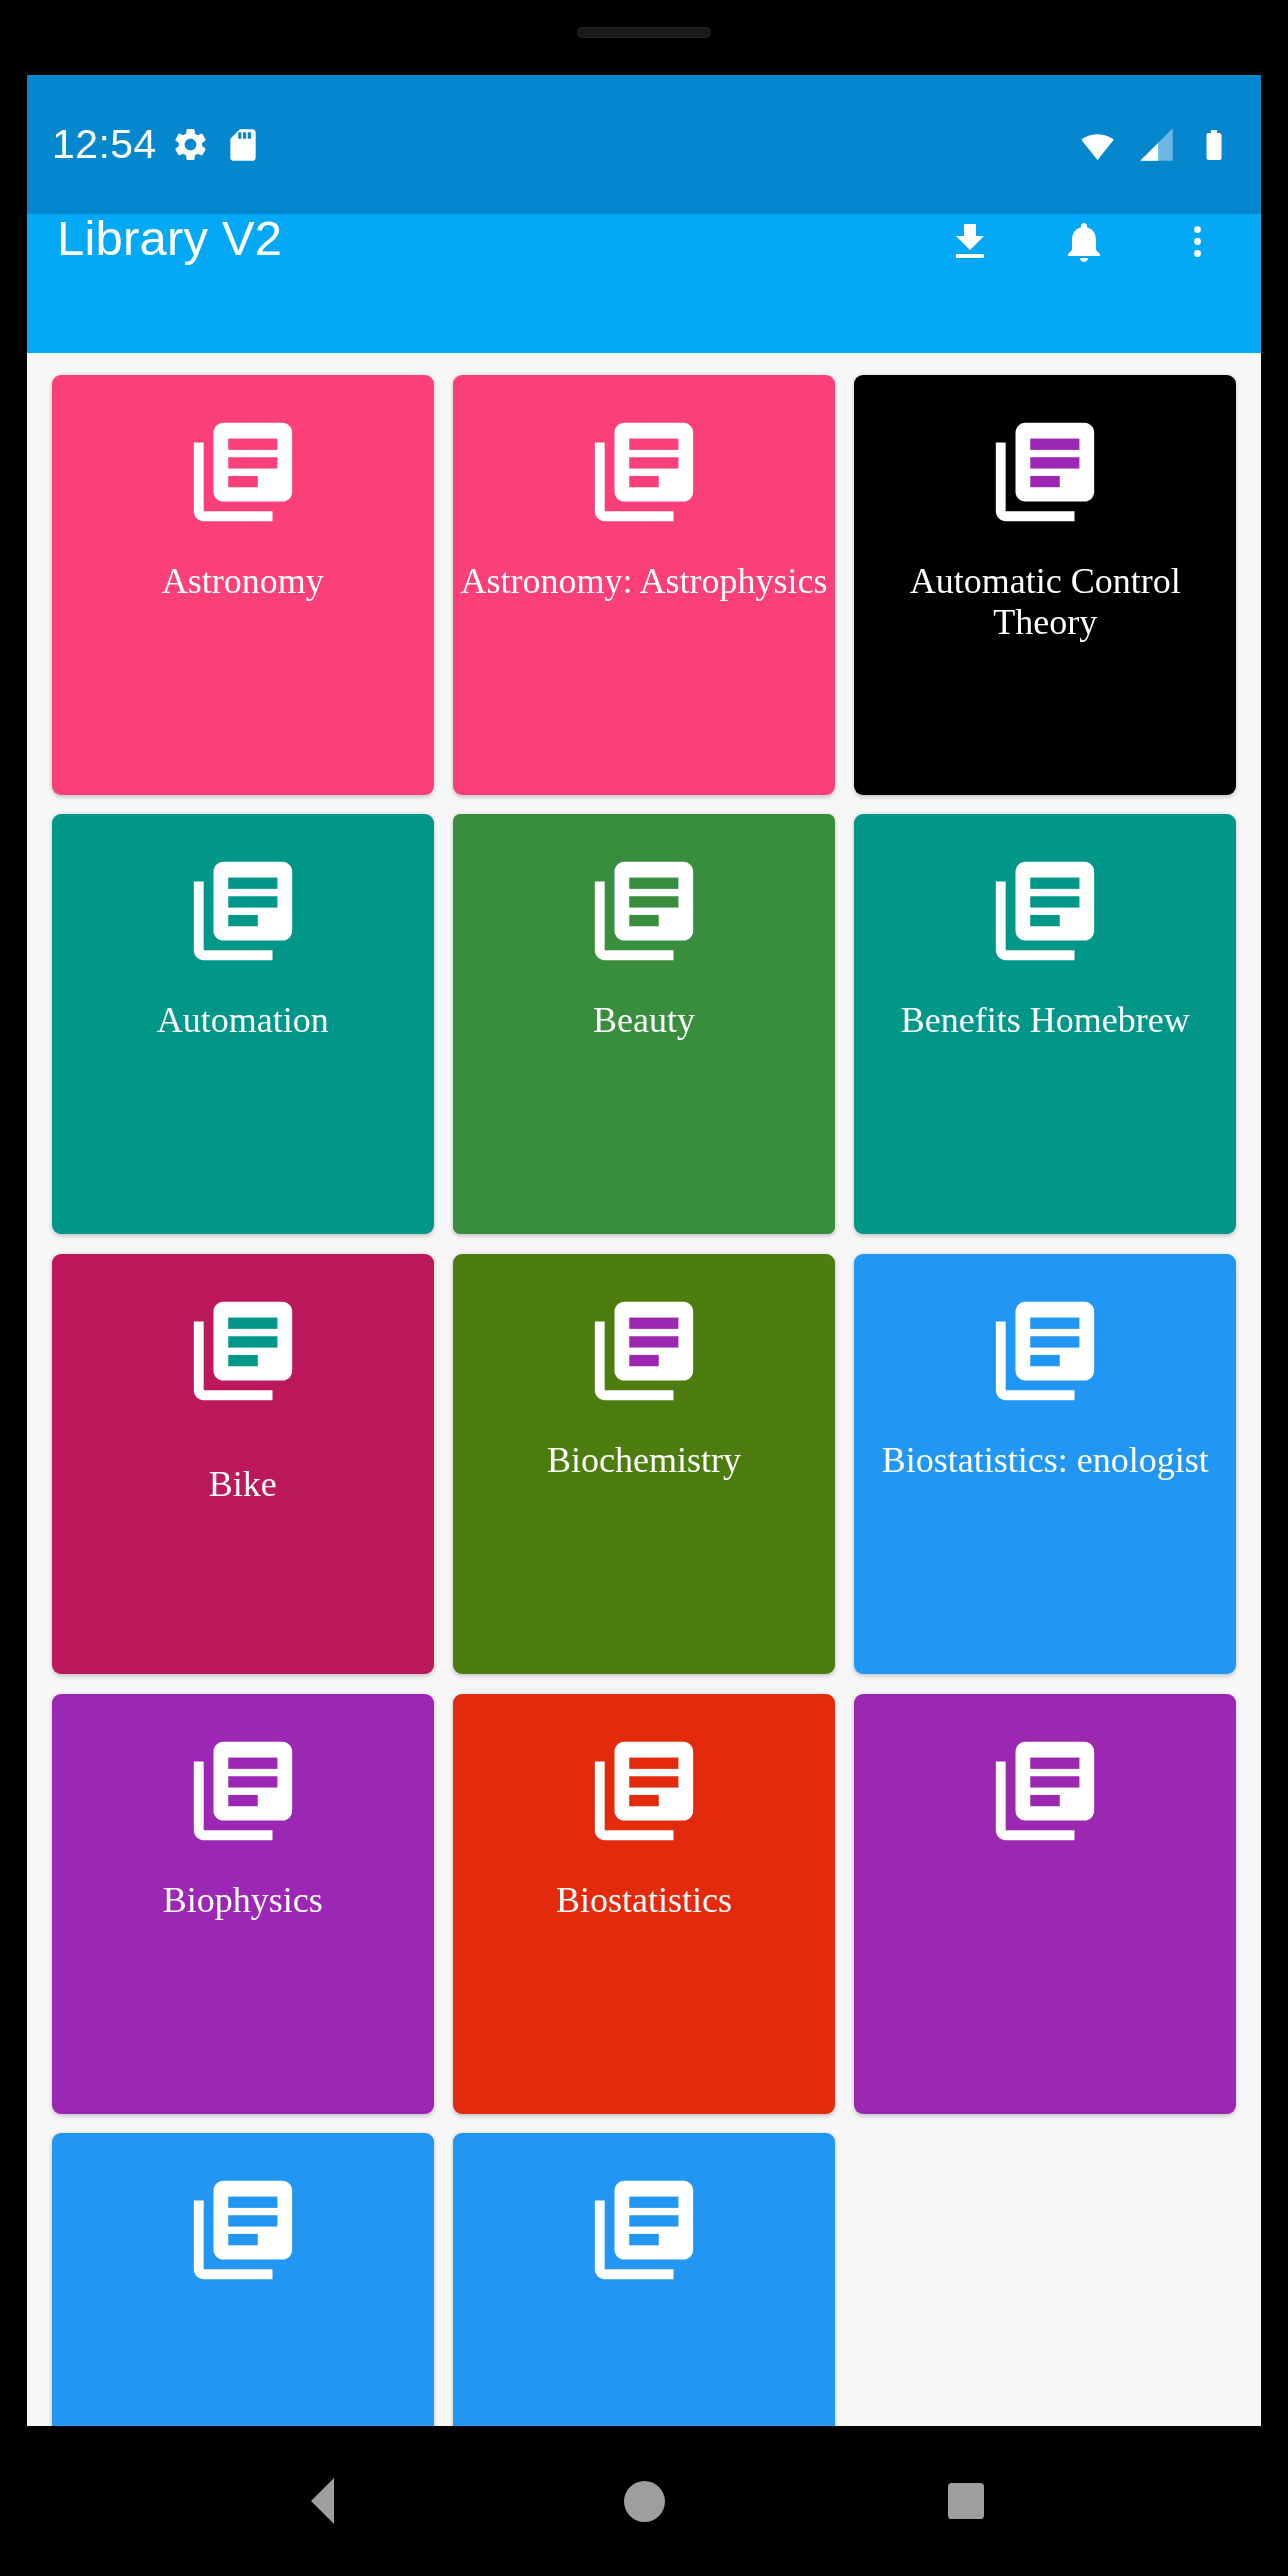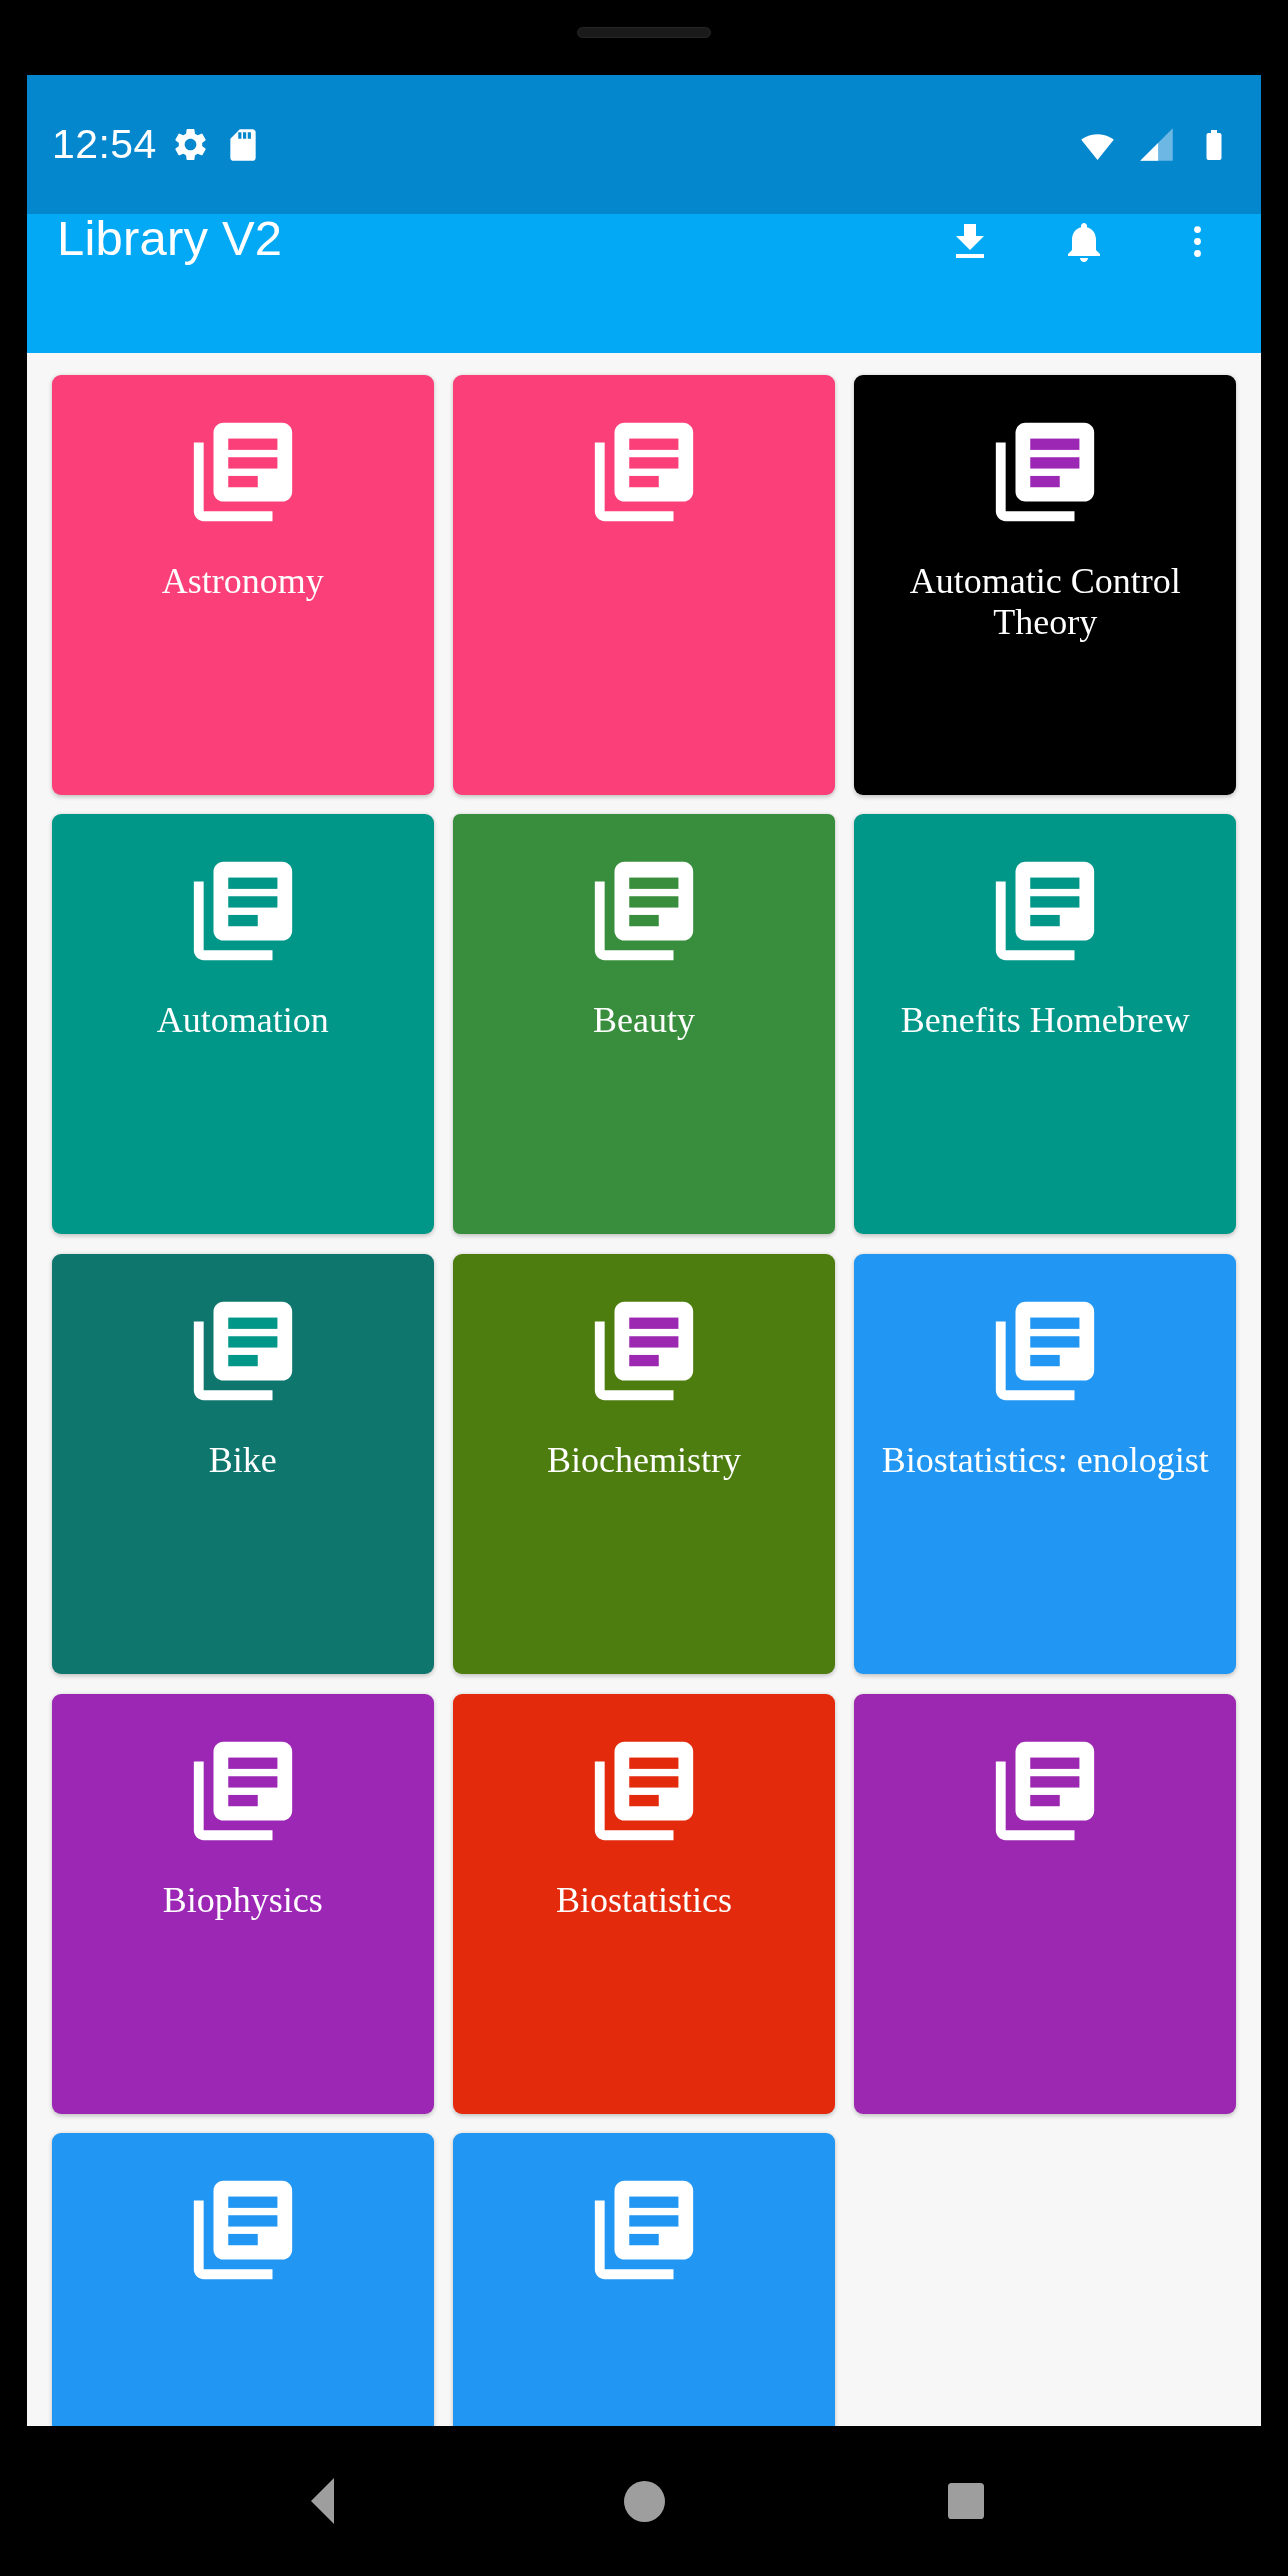--- a/index.html
+++ b/index.html
@@ -263,20 +263,21 @@
           <div class="tile-label">Astronomy</div>
         </div>
         <div class="tile" style="background: rgb(251, 63, 120);">
 <svg class="tile-icon" viewBox="0 0 24 24">
   <path fill="#ffffff" d="M4 6H2v14c0 1.1.9 2 2 2h14v-2H4V6z"></path>
   <path fill="#ffffff" d="M20 2H8c-1.1 0-2 .9-2 2v12c0 1.1.9 2 2 2h12c1.1 0 2-.9 2-2V4c0-1.1-.9-2-2-2z"></path>
   <rect x="9" y="5.2" width="10" height="2.3" fill="#FB3F78"></rect>
   <rect x="9" y="9" width="10" height="2.3" fill="#FB3F78"></rect>
   <rect x="9" y="12.8" width="6" height="2.3" fill="#FB3F78"></rect>
 </svg>
+          <div class="tile-label">Astronomy: Astrophysics</div>
         </div>
         <div class="tile" style="background: #000000;">
 <svg class="tile-icon" viewBox="0 0 24 24">
   <path fill="#ffffff" d="M4 6H2v14c0 1.1.9 2 2 2h14v-2H4V6z"></path>
   <path fill="#ffffff" d="M20 2H8c-1.1 0-2 .9-2 2v12c0 1.1.9 2 2 2h12c1.1 0 2-.9 2-2V4c0-1.1-.9-2-2-2z"></path>
   <rect x="9" y="5.2" width="10" height="2.3" fill="#9C27B5"></rect>
   <rect x="9" y="9" width="10" height="2.3" fill="#9C27B5"></rect>
   <rect x="9" y="12.8" width="6" height="2.3" fill="#9C27B5"></rect>
 </svg>
           <div class="tile-label">Automatic Control Theory</div>
@@ -304,21 +305,21 @@
         <div class="tile" style="background: rgb(0, 150, 136);">
 <svg class="tile-icon" viewBox="0 0 24 24">
   <path fill="#ffffff" d="M4 6H2v14c0 1.1.9 2 2 2h14v-2H4V6z"></path>
   <path fill="#ffffff" d="M20 2H8c-1.1 0-2 .9-2 2v12c0 1.1.9 2 2 2h12c1.1 0 2-.9 2-2V4c0-1.1-.9-2-2-2z"></path>
   <rect x="9" y="5.2" width="10" height="2.3" fill="#009688"></rect>
   <rect x="9" y="9" width="10" height="2.3" fill="#009688"></rect>
   <rect x="9" y="12.8" width="6" height="2.3" fill="#009688"></rect>
 </svg>
           <div class="tile-label">Benefits Homebrew</div>
         </div>
-        <div class="tile" style="background: #0f766e;">
+        <div class="tile" style="background: #be185d; gap: 24px;">
 <svg class="tile-icon" viewBox="0 0 24 24">
   <path fill="#ffffff" d="M4 6H2v14c0 1.1.9 2 2 2h14v-2H4V6z"></path>
   <path fill="#ffffff" d="M20 2H8c-1.1 0-2 .9-2 2v12c0 1.1.9 2 2 2h12c1.1 0 2-.9 2-2V4c0-1.1-.9-2-2-2z"></path>
   <rect x="9" y="5.2" width="10" height="2.3" fill="#009688"></rect>
   <rect x="9" y="9" width="10" height="2.3" fill="#009688"></rect>
   <rect x="9" y="12.8" width="6" height="2.3" fill="#009688"></rect>
 </svg>
           <div class="tile-label">Bike</div>
         </div>
         <div class="tile" style="background: #4d7c0f;">

